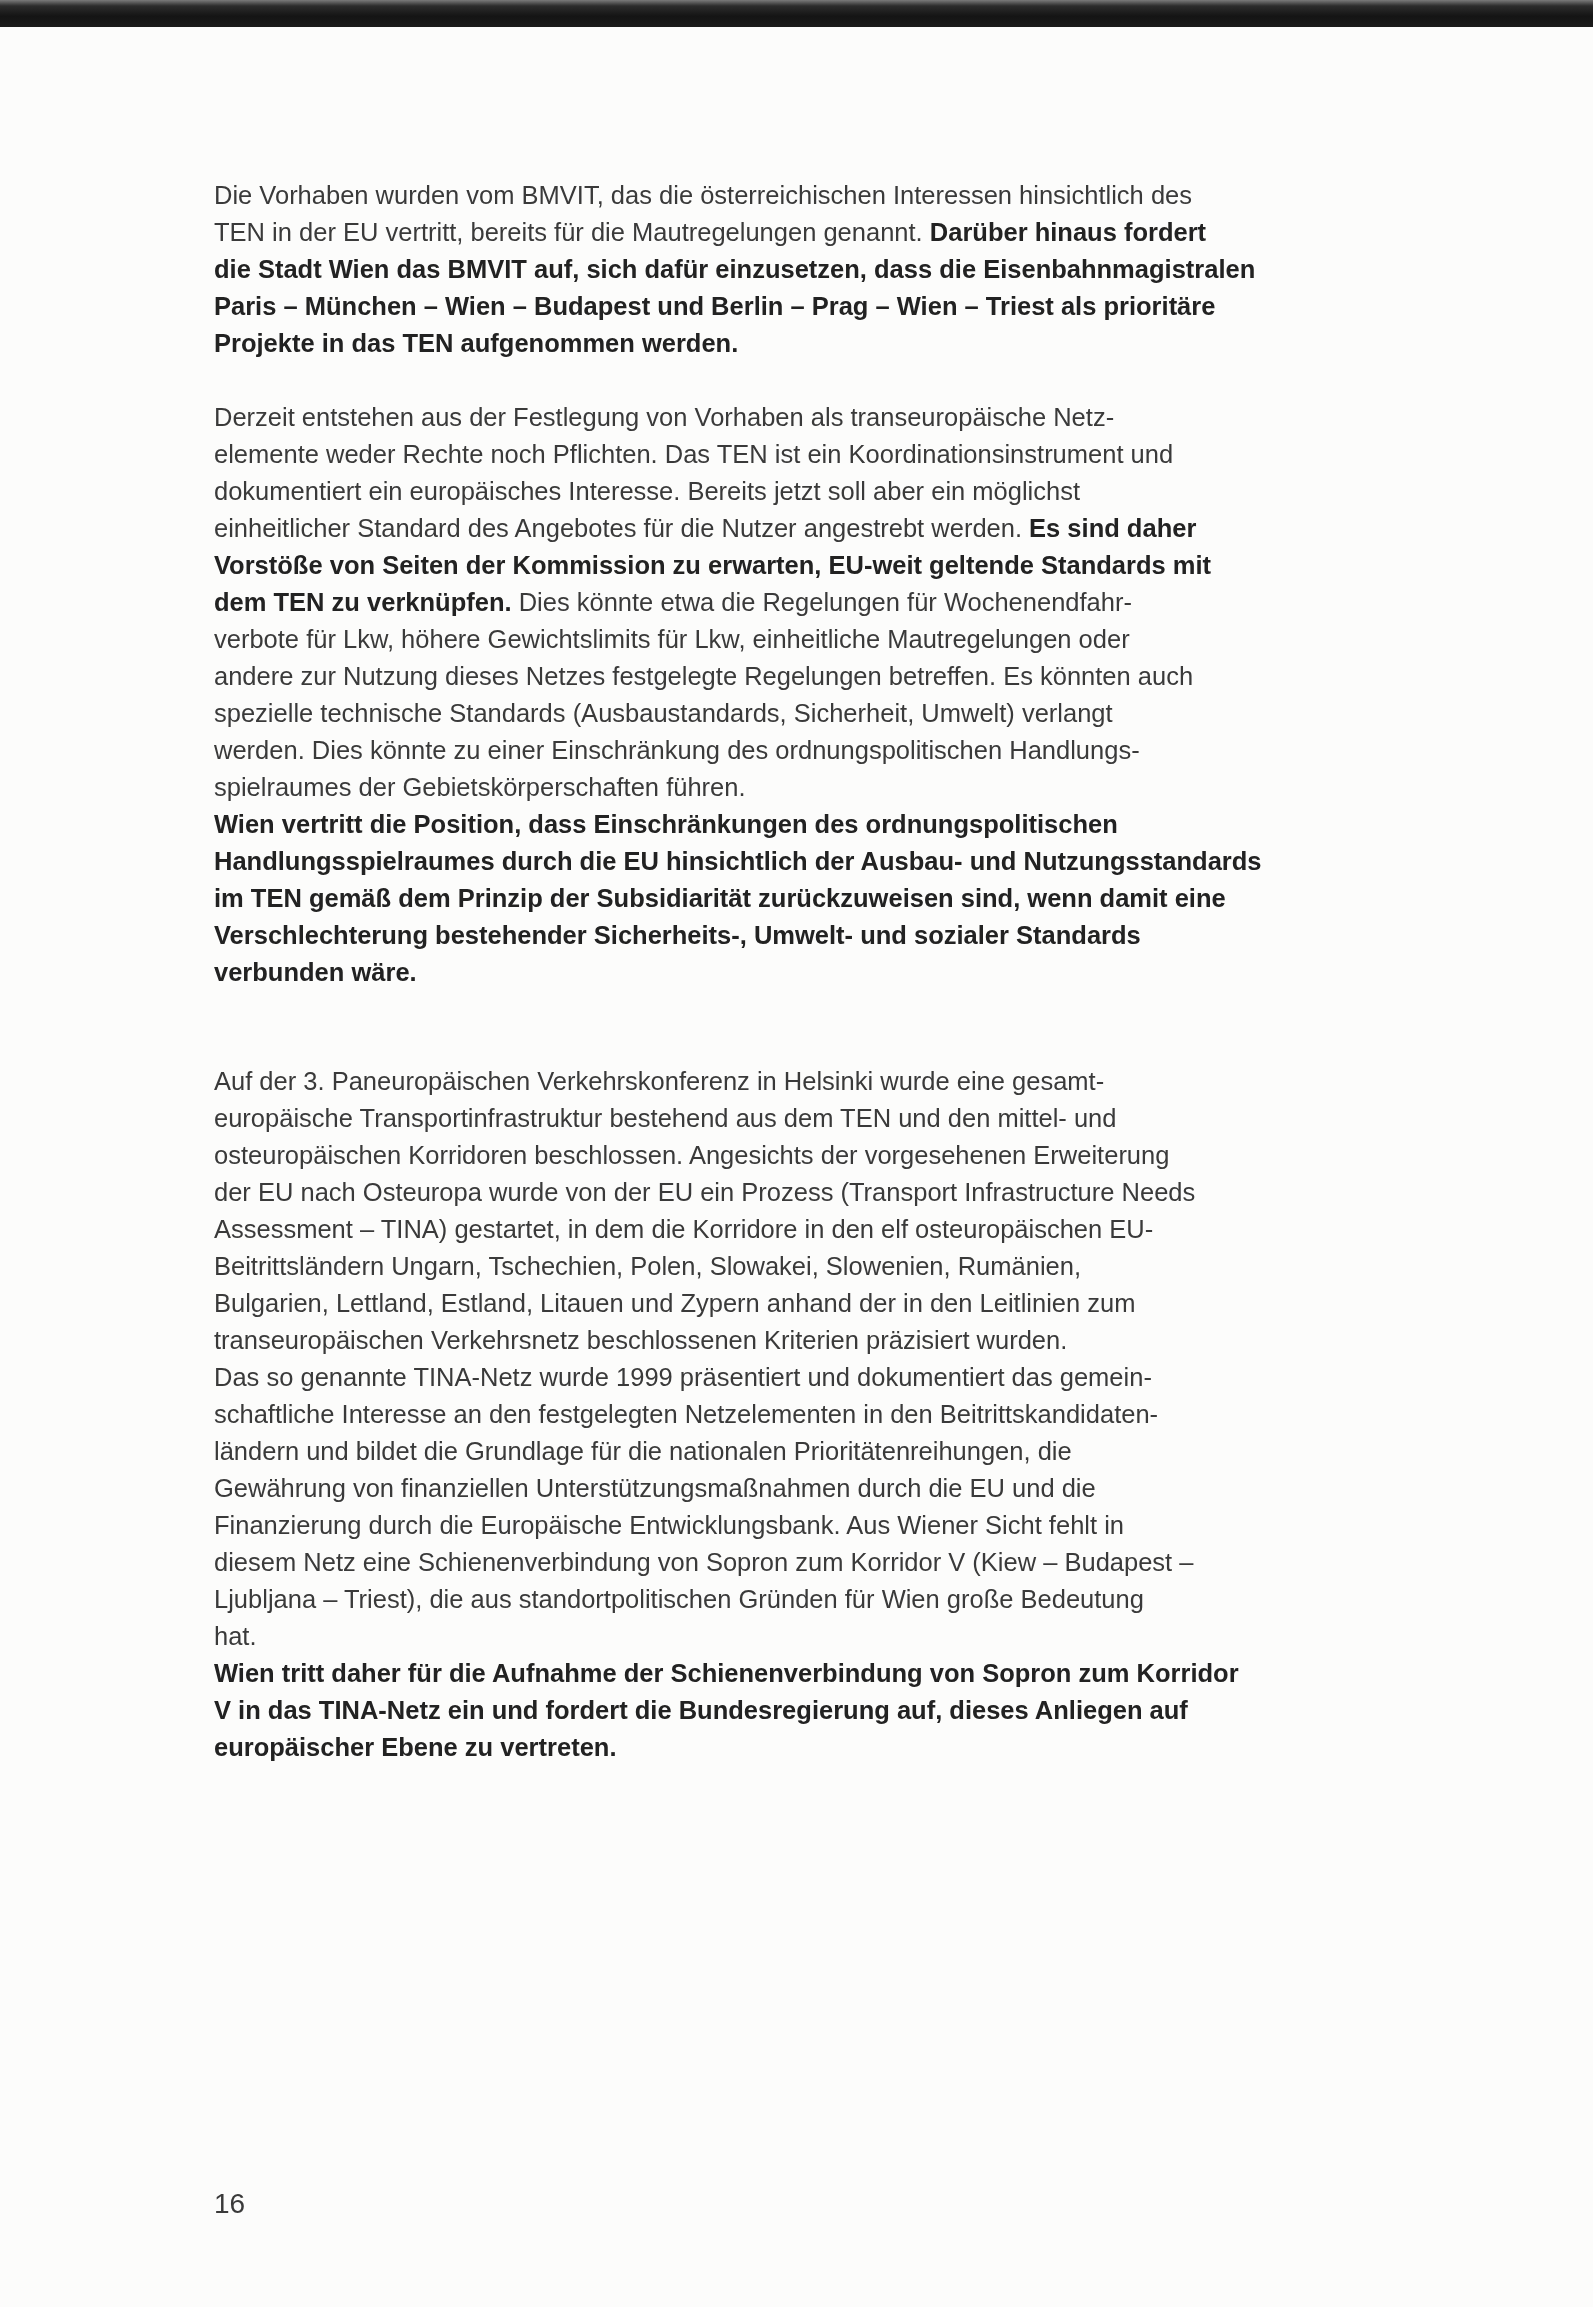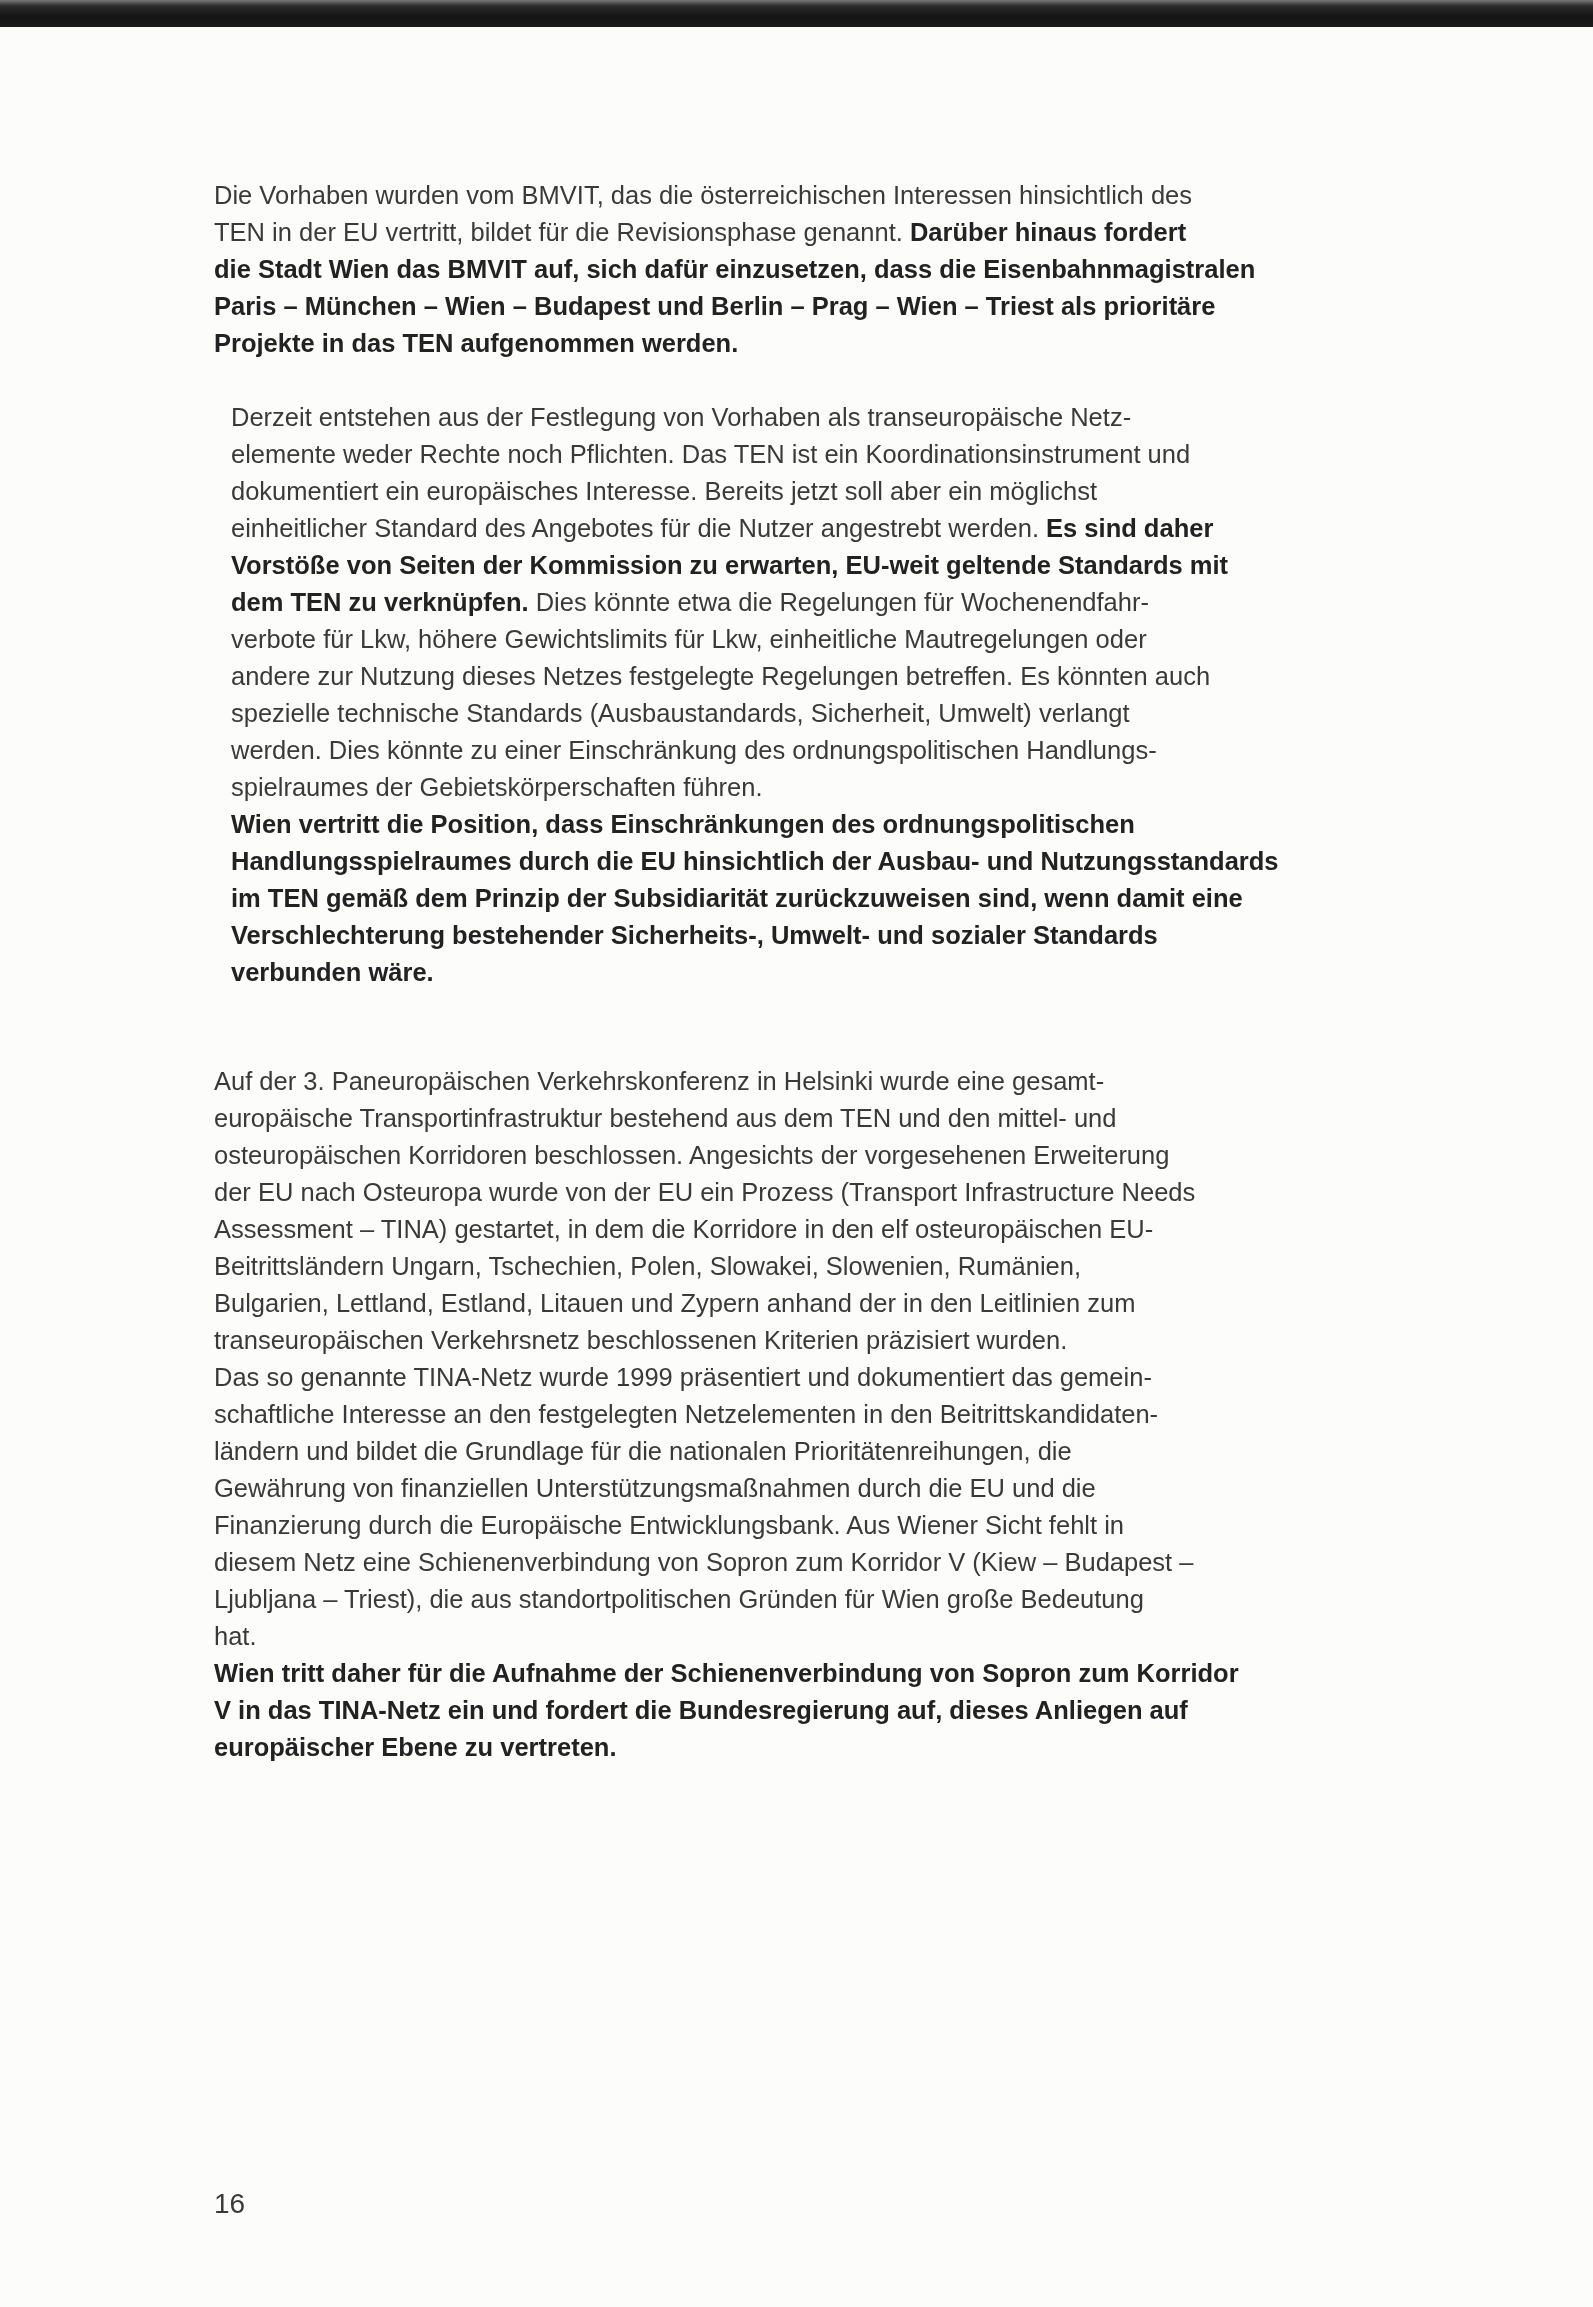--- a/index.html
+++ b/index.html
@@ -39,21 +39,21 @@
     width: 1171px;
     font-size: 25.5px;
     line-height: 37px;
   }
   .block {
     white-space: pre-line;
     margin: 0;
     color: var(--text);
   }
   .block.mb-line { margin-bottom: 37px; }
-  .block.mb-section { margin-bottom: 72px; margin-left: 17px; }
+  .block.mb-section { margin-bottom: 72px; }
   .run { white-space: pre-line; }
   .run.bold {
     font-weight: 700;
     color: var(--bold-text);
   }
   .heading {
     font-weight: 700;
     color: var(--bold-text);
   }
   .page-number {
@@ -68,21 +68,21 @@
 </head>
 <body>
 
 <div class="page">
 
   <div class="top-bar"></div>
 
   <main class="content">
 
     <p class="block mb-line"><span class="run">Die Vorhaben wurden vom BMVIT, das die österreichischen Interessen hinsichtlich des
-TEN in der EU vertritt, bildet für die Revisionsphase genannt. </span><span class="run bold">Darüber hinaus fordert
+TEN in der EU vertritt, bereits für die Mautregelungen genannt. </span><span class="run bold">Darüber hinaus fordert
 die Stadt Wien das BMVIT auf, sich dafür einzusetzen, dass die Eisenbahnmagistralen
 Paris – München – Wien – Budapest und Berlin – Prag – Wien – Triest als prioritäre
 Projekte in das TEN aufgenommen werden.</span></p>
 
     <p class="block mb-section"><span class="run">Derzeit entstehen aus der Festlegung von Vorhaben als transeuropäische Netz-
 elemente weder Rechte noch Pflichten. Das TEN ist ein Koordinationsinstrument und
 dokumentiert ein europäisches Interesse. Bereits jetzt soll aber ein möglichst
 einheitlicher Standard des Angebotes für die Nutzer angestrebt werden. </span><span class="run bold">Es sind daher
 Vorstöße von Seiten der Kommission zu erwarten, EU-weit geltende Standards mit
 dem TEN zu verknüpfen.</span><span class="run"> Dies könnte etwa die Regelungen für Wochenendfahr-

